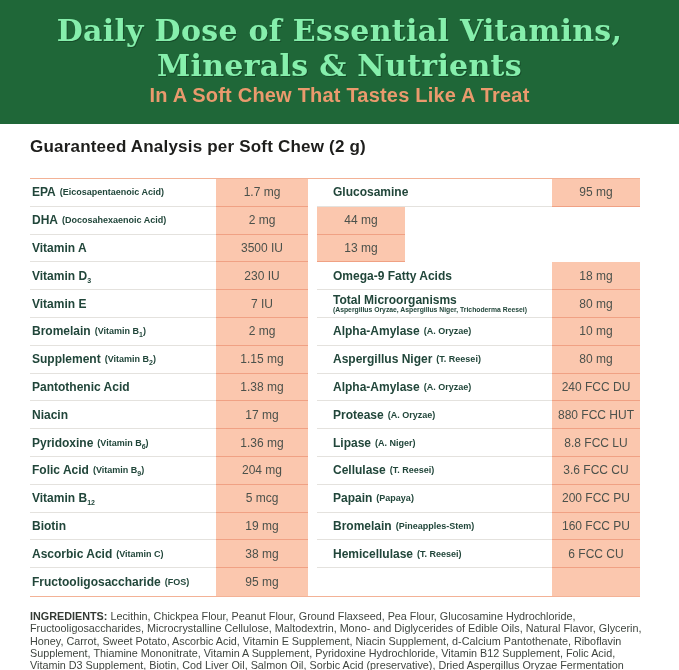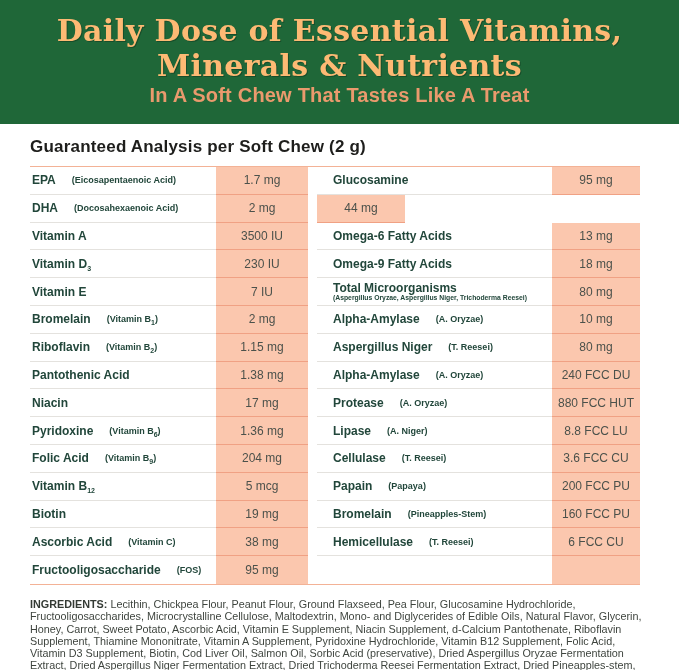--- a/index.html
+++ b/index.html
@@ -3,47 +3,47 @@
 <meta charset="utf-8">
 <style>
   * { margin:0; padding:0; box-sizing:border-box; }
   html,body { width:679px; height:670px; background:#fff; overflow:hidden;
               font-family:"Liberation Sans", sans-serif; }
 
   
   .banner { width:100%; height:124px; background:var(--green,#1f6738);
             text-align:center; padding-top:13px; }
   .banner .title { font-family:"DejaVu Serif", serif; font-weight:bold;
-                   color:#fdba74; font-size:30px; line-height:35px; letter-spacing:.3px;
+                   color:#86efac; font-size:30px; line-height:35px; letter-spacing:.3px;
                    text-shadow:1px 1px 0 rgba(0,0,0,.25); }
   .banner .subtitle { margin-top:1px; color:var(--orange,#ea9a6d);
                       font-size:20px; font-weight:bold; letter-spacing:.2px; }
 
   
-  .analysis-heading { margin:13px 30px 9px 30px; font-size:17px; font-weight:bold;
+  .analysis-heading { margin:13px 30px 21px 30px; font-size:17px; font-weight:bold;
                       color:#1e1e1c; letter-spacing:.2px; }
 
   
   .table-wrap { margin:0 39px 0 30px; display:flex; gap:9px;
                 border-top:1px solid #f3b296; border-bottom:1px solid #f3b296; }
   .half { display:flex; flex-direction:column; }
   .half.left  { width:278px; }
   .half.right { flex:1; }
   .row { display:flex; height:27.8px; }
   .cell { display:flex; align-items:center; }
   .cell.label { flex:1; border-bottom:1px solid #e4e2de; color:#21463a;
                 padding-left:2px; white-space:nowrap; overflow:hidden; }
   .half.right .cell.label { padding-left:16px; }
   .cell.value { background:var(--cell,#fbc7ae); border-bottom:1px solid #f0a184;
                 justify-content:center; color:#4b514b; font-size:12px; }
   .half.left  .cell.value { width:92px; }
   .half.right .cell.value { width:88px; }
   .row:last-child .cell { border-bottom:none; }
   .nm { font-weight:bold; font-size:12px; }
-  .dt { font-size:9px; font-weight:bold; margin-left:16px; }
+  .dt { font-size:9px; font-weight:bold; margin-left:4px; }
   sub { font-size:7px; line-height:0; }
   .row.stacked .cell.label { flex-direction:column; align-items:flex-start;
                              justify-content:center; }
   .row.stacked .nm { line-height:12px; }
   .row.stacked .dt { margin-left:0; font-size:6.8px; line-height:8px; }
 
   
   .ingredients { margin:13px 26px 0 30px; font-size:10.8px; line-height:12.3px;
                  color:#3e443e; }
   .ingredients b { color:#343a34; }
@@ -97,21 +97,21 @@
       </div>
       <div class="row">
         <div class="cell label">
           <span class="nm">Bromelain</span>
           <span class="dt">(Vitamin B<sub>1</sub>)</span>
         </div>
         <div class="cell value">2 mg</div>
       </div>
       <div class="row">
         <div class="cell label">
-          <span class="nm">Riboflavin</span>
+          <span class="nm">Supplement</span>
           <span class="dt">(Vitamin B<sub>2</sub>)</span>
         </div>
         <div class="cell value">1.15 mg</div>
       </div>
       <div class="row">
         <div class="cell label">
           <span class="nm">Pantothenic Acid</span>
         </div>
         <div class="cell value">1.38 mg</div>
       </div>
@@ -166,23 +166,20 @@
       <div class="row">
         <div class="cell label">
           <span class="nm">Glucosamine</span>
         </div>
         <div class="cell value">95 mg</div>
       </div>
       <div class="row">
         <div class="cell value">44 mg</div>
       </div>
       <div class="row">
-        <div class="cell label">
-          <span class="nm">Omega-6 Fatty Acids</span>
-        </div>
         <div class="cell value">13 mg</div>
       </div>
       <div class="row">
         <div class="cell label">
           <span class="nm">Omega-9 Fatty Acids</span>
         </div>
         <div class="cell value">18 mg</div>
       </div>
       <div class="row stacked">
         <div class="cell label">

